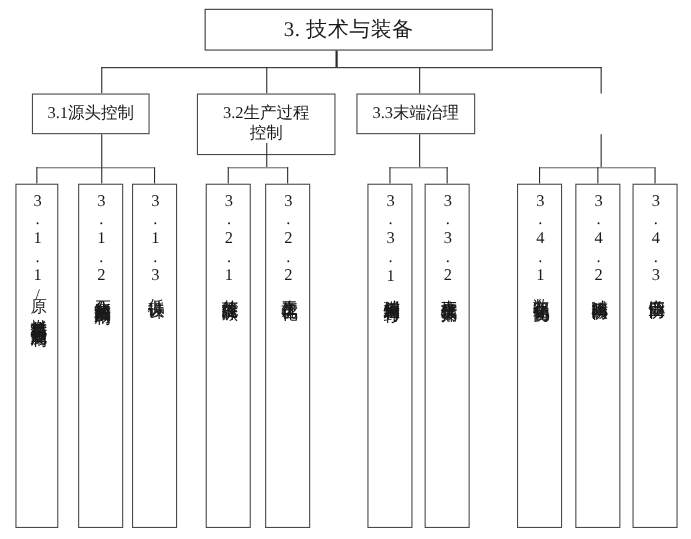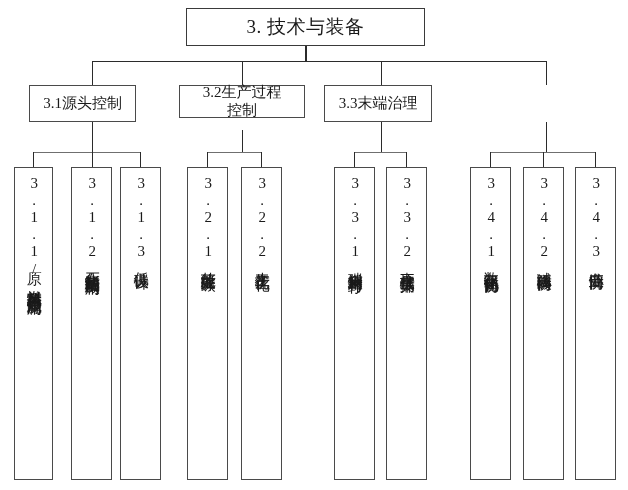--- a/index.html
+++ b/index.html
@@ -60,38 +60,38 @@
     padding-top:7px;
     white-space:nowrap;
     display:block;
   }
 </style>
 </head>
 <body>
 
 <div id="chart">
 
-  <div class="box root" style="left:186px;top:8px;width:239px;height:38px;">
+  <div class="box root" style="left:186px;top:8px;width:262px;height:38px;">
     <span class="root-label">3. 技术与装备</span>
   </div>
 
   <div class="line v" style="left:305px;top:46px;width:2px;height:15px;background:#2b2b2b;"></div>
 
   <div class="line h" style="left:92px;top:61px;width:455px;"></div>
 
   <div class="line v" style="left:92px;top:61px;height:24px;"></div>
   <div class="line v" style="left:242px;top:61px;height:24px;"></div>
   <div class="line v" style="left:381px;top:61px;height:24px;"></div>
   <div class="line v" style="left:546px;top:61px;height:24px;"></div>
 
   <div class="box lvl2" style="left:29px;top:85px;width:107px;height:37px;">
     <span class="lvl2-label">3.1源头控制</span>
   </div>
 
-  <div class="box lvl2" style="left:179px;top:85px;width:126px;height:33px;">
+  <div class="box lvl2" style="left:179px;top:85px;width:126px;height:56px;">
     <span class="lvl2-label">
       <span>3.2生产过程</span><br>
       <span>控制</span>
     </span>
   </div>
 
   <div class="box lvl2" style="left:324px;top:85px;width:108px;height:37px;">
     <span class="lvl2-label">3.3末端治理</span>
   </div>
 

